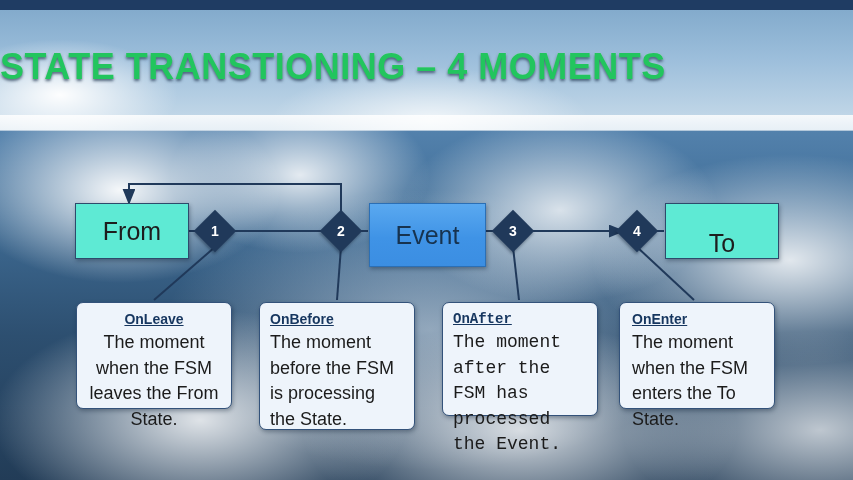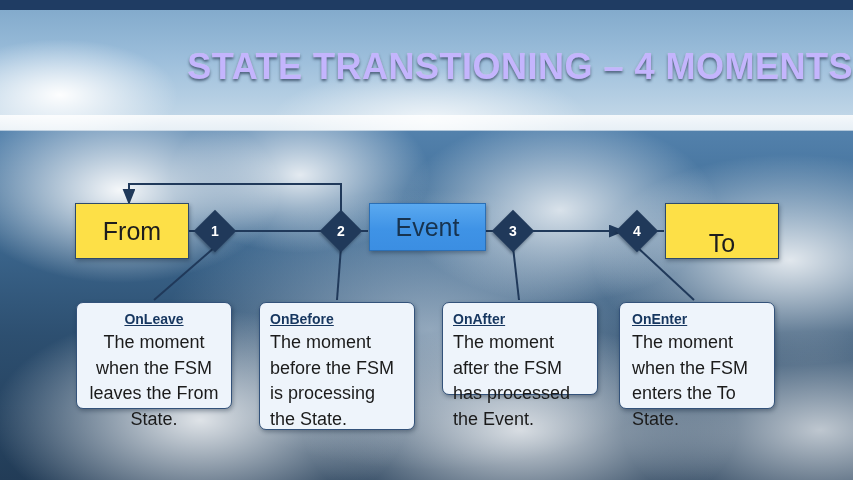--- a/index.html
+++ b/index.html
@@ -37,34 +37,34 @@
   .top-bar{
     position:absolute;left:0;top:0;width:853px;height:10px;
     background:#1f3c63;
   }
   .title-band{
     position:absolute;left:0;top:115px;width:853px;height:16px;
     background:linear-gradient(180deg,rgba(255,255,255,.85),rgba(255,255,255,.55));
   }
   .title{
     position:absolute;left:0;top:46px;width:853px;
-    text-align:right;
+    text-align:left;
     font-size:36px;font-weight:bold;letter-spacing:.5px;
-    color:#c4b5fd;
+    color:#22c55e;
     text-shadow:0 2px 3px rgba(40,60,85,.75), 0 0 1px rgba(255,255,255,.6);
   }
 
   
   .node{
     position:absolute;
     box-sizing:border-box;
     border:1px solid #2e4a6b;
     display:flex;align-items:center;justify-content:center;
     font-size:25px;color:#1d1d1d;
-    background:#fde047;
+    background:#5eead4;
     box-shadow:1px 2px 4px rgba(10,25,45,.35);
   }
   .node.event{
     background:linear-gradient(180deg,#5aa9f0 0%, #3f93e6 55%, #3b8ee2 100%);
     border:1px solid #2b6fb5;
     color:#17334f;
   }
   .diamond{
     position:absolute;
     width:30px;height:30px;
@@ -139,21 +139,21 @@
       <path d="M341,247 L337,300"></path>
       <path d="M513,247 L519,300"></path>
       <path d="M637,247 L694,300"></path>
     </g>
   </svg>
 
   <div class="node" style="left:75px;top:203px;width:114px;height:56px;">
     <span>From</span>
   </div>
 
-  <div class="node event" style="left:369px;top:203px;width:117px;height:48px;">
+  <div class="node event" style="left:369px;top:203px;width:117px;height:64px;">
     <span>Event</span>
   </div>
 
   <div class="node" style="left:665px;top:203px;width:114px;height:56px;align-items:flex-end;">
     <span>To</span>
   </div>
 
   <div class="diamond" style="left:200px;top:216px;">
     <span>1</span>
   </div>
@@ -170,21 +170,21 @@
   <div class="callout" style="left:76px;top:302px;height:107px;text-align:center;">
     <span class="ct">OnLeave</span>
     <span class="cb">The moment when the FSM leaves the From State.</span>
   </div>
 
   <div class="callout" style="left:259px;top:302px;height:128px;">
     <span class="ct">OnBefore</span>
     <span class="cb">The moment before the FSM is processing the State.</span>
   </div>
 
-  <div class="callout" style="left:442px;top:302px;height:93px;">
+  <div class="callout" style="left:442px;top:302px;height:114px;font-family:Liberation Mono, monospace;">
     <span class="ct">OnAfter</span>
     <span class="cb">The moment after the FSM has processed the Event.</span>
   </div>
 
   <div class="callout" style="left:619px;top:302px;height:107px;padding-left:12px;">
     <span class="ct">OnEnter</span>
     <span class="cb">The moment when the FSM enters the To State.</span>
   </div>
 
 </div>

